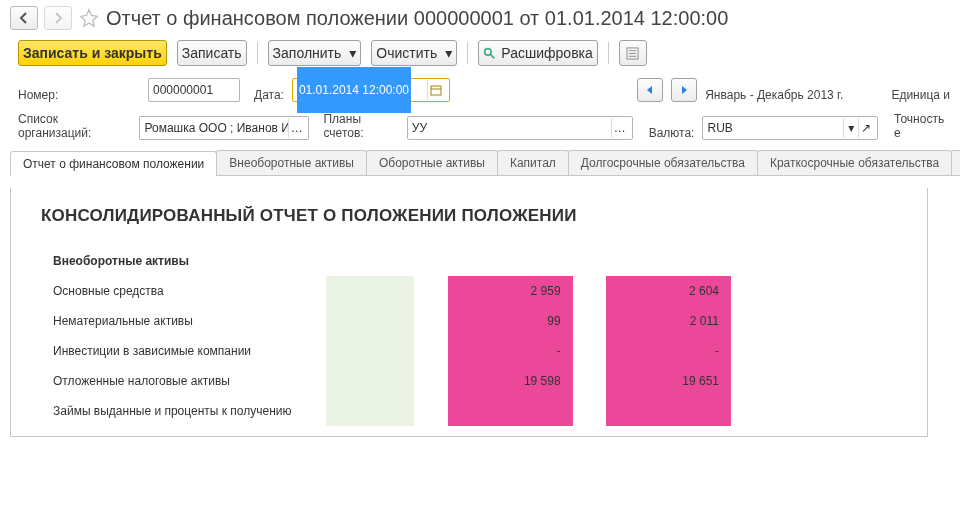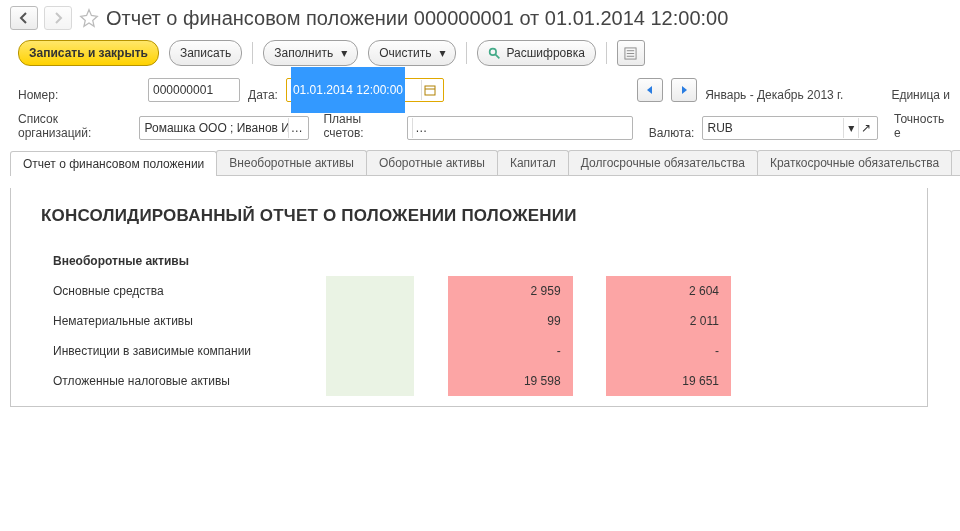--- a/index.html
+++ b/index.html
@@ -2,21 +2,21 @@
 <html><head>
 <meta charset="utf-8">
 <style>
   html,body{margin:0;padding:0;font-family:Arial,Helvetica,sans-serif;font-size:12px;color:#333;background:#fff;width:960px}
   .top{display:flex;align-items:center;gap:6px;padding:6px 10px 10px 10px}
   .nav-btn{width:26px;height:22px;border:1px solid #bbb;border-radius:3px;background:linear-gradient(#fdfdfd,#ececec);display:flex;align-items:center;justify-content:center;cursor:pointer}
   .nav-btn svg{width:12px;height:12px}
   .star{width:22px;height:22px;display:flex;align-items:center;justify-content:center}
   .title{font-size:20px;color:#444;white-space:nowrap}
   .toolbar{display:flex;align-items:center;gap:10px;padding:0 10px 12px 18px}
-  .btn{height:24px;border:1px solid #a0a0a0;border-radius:12px;background:linear-gradient(#fdfdfd,#ececec);padding:0 10px;display:inline-flex;align-items:center;gap:5px;cursor:pointer;font-size:12px;color:#333}
+  .btn{height:24px;border:1px solid #a0a0a0;border-radius:3px;background:linear-gradient(#fdfdfd,#ececec);padding:0 4px;display:inline-flex;align-items:center;gap:5px;cursor:pointer;font-size:14px;color:#333}
   .btn.primary{background:linear-gradient(#ffe76a,#ffd200);border-color:#b79400;font-weight:bold}
   .btn .dd{margin-left:3px}
   .icon-btn{width:26px;height:24px;border:1px solid #a0a0a0;border-radius:3px;background:linear-gradient(#fdfdfd,#ececec);display:inline-flex;align-items:center;justify-content:center;cursor:pointer}
   .sep{width:1px;height:22px;background:#ccc}
   .row{display:flex;align-items:flex-end;gap:8px;padding:0 10px 10px 18px;font-size:12px}
   .lbl{color:#444}
   .field{border:1px solid #b5b5b5;height:22px;display:flex;align-items:center;padding:0 4px;background:#fff;position:relative;border-radius:2px}
   .field.sel{border-color:#e0a800;background:#fff}
   .field input{border:none;outline:none;font-size:12px;width:100%;padding:0;background:transparent;color:#333}
   .field .sel-text{background:#3399ff;color:#fff;padding:16px 2px}
@@ -29,21 +29,21 @@
   .tab.active{background:#fff;color:#333;position:relative;top:1px}
   .report-wrap{padding:12px 0 0 10px}
   .report{border:1px solid #c7c7c7;border-top:none;padding:18px 30px 10px 30px;width:918px;box-sizing:border-box;overflow:hidden}
   .report h2{font-size:17px;font-weight:bold;margin:0 0 18px 0;letter-spacing:.2px}
   table.rep{border-collapse:separate;border-spacing:0;width:690px}
   table.rep th{font-weight:normal;font-size:12px;padding:4px 8px;text-align:center}
   table.rep th.u{border-bottom:1px solid #333}
   table.rep td{font-size:12px;padding:8px 12px;vertical-align:middle}
   td.name{width:300px}
   td.note{width:80px;background:#eaf3e4}
-  td.val{width:120px;text-align:right;background:#fca5a5}
+  td.val{width:120px;text-align:right;background:#ec4899}
   td.gap{width:12px}
   tr.section td{font-weight:bold;padding-top:14px;padding-bottom:10px}
   tr.sub td{font-weight:bold;padding-top:10px;padding-bottom:8px}
   tr.section td.note,tr.section td.val,tr.sub td.note,tr.sub td.val{background:transparent}
   .right-cut{color:#444}
 </style>
 </head>
 <body>
 
 <div class="top">
@@ -92,21 +92,21 @@
         <path d="M3 4h8M3 7h8M3 10h8" stroke="#888"></path>
       </svg>
     </div>
 </div>
 
 <div class="row">
   <span class="lbl" style="width:122px">Номер:</span>
   <div class="field" style="width:82px">
       <input readonly="" value="000000001" style="">
     </div>
-  <span class="lbl" style="">Дата:</span>
+  <span class="lbl" style="margin-left:6px">Дата:</span>
   <div class="field sel" style="width:148px">
     <span class="sel-text">01.01.2014 12:00:00</span>
     <span style="flex:1"></span>
     <span class="mini">
         <svg width="12" height="12" viewBox="0 0 12 12">
           <rect x="1" y="2" width="10" height="9" fill="none" stroke="#b08000"></rect>
           <path d="M1 5h10" stroke="#b08000"></path>
         </svg>
       </span>
   </div>
@@ -126,20 +126,21 @@
 </div>
 
 <div class="row">
   <span class="lbl" style="width:122px">Список организаций:</span>
   <div class="field" style="width:172px">
     <input readonly="" value="Ромашка ООО ; Иванов И. И. ИП; U..." style="">
     <span class="mini">…</span>
   </div>
   <span class="lbl" style="margin-left:6px">Планы счетов:</span>
   <div class="field" style="width:232px">
+    <input readonly="" value="УУ" style="">
     <span class="mini">…</span>
   </div>
   <span class="lbl" style="margin-left:8px">Валюта:</span>
   <div class="field" style="width:178px">
     <input readonly="" value="RUB" style="">
     <span class="mini">▾</span>
     <span class="mini">↗</span>
   </div>
   <span class="right-cut" style="margin-left:8px">Точность е</span>
 </div>
@@ -192,16 +193,24 @@
             <td class="val">-</td>
           </tr>
       <tr>
             <td class="name">Отложенные налоговые активы</td>
             <td class="note"></td>
             <td class="gap"></td>
             <td class="val">19 598</td>
             <td class="gap"></td>
             <td class="val">19 651</td>
           </tr>
+      <tr>
+            <td class="name">Займы выданные и проценты к получению</td>
+            <td class="note"></td>
+            <td class="gap"></td>
+            <td class="val"></td>
+            <td class="gap"></td>
+            <td class="val"></td>
+          </tr>
     </tbody>
       </table>
   </div>
 </div>
 
 </body></html>

